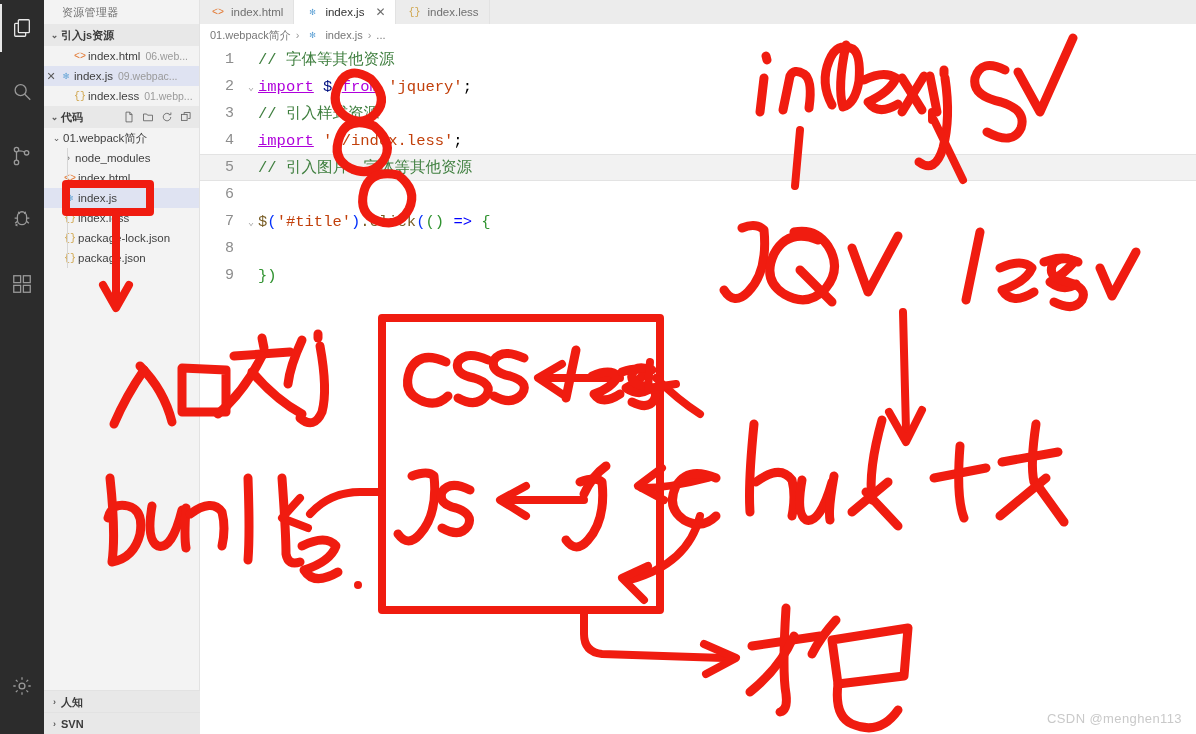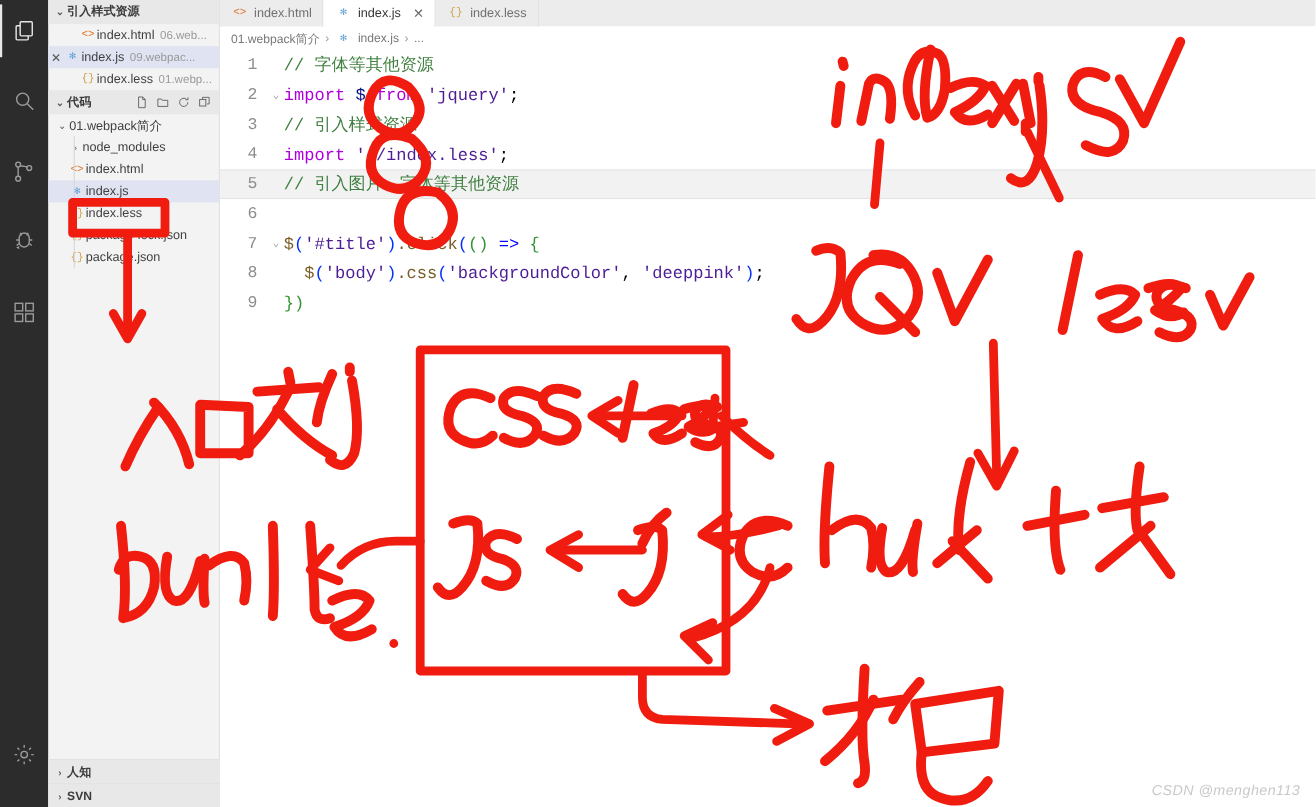--- a/index.html
+++ b/index.html
@@ -88,35 +88,35 @@
   .bc-sep { color:#999999; font-size:11px; }
 
   .code { position:absolute; left:0; top:46px; right:0; bottom:0; background:#ffffff;
           font-family:"Liberation Mono", monospace; font-size:15.5px; }
   .cline { height:27px; display:flex; align-items:center; position:relative; }
   .cline.hl { background:#f2f2f2; box-shadow:inset 0 1px 0 #e3e3e3, inset 0 -1px 0 #e3e3e3; }
   .lno { width:44px; text-align:right; padding-right:10px; color:#8d8d8d; font-size:15px; }
   .fold { width:14px; text-align:center; color:#a0a0a0; font-size:10px; }
   .ctext { white-space:pre; }
   .c-com  { color:#3f7f3f; }
-  .c-kw   { color:#af00db; }
-  .c-str  { color:#4c1d95; }
+  .c-kw   { color:#af00db;text-decoration:underline; }
+  .c-str  { color:#c2410c; }
   .c-var  { color:#001080; }
   .c-fn   { color:#795e26; }
   .c-op   { color:#000000; }
   .c-par1 { color:#0431fa; }
   .c-par2 { color:#319331; }
   .c-arrow{ color:#0000ff; }
 
   
   .ink { position:absolute; left:0; top:0; width:1196px; height:734px; pointer-events:none; }
 
   .watermark {
     position:absolute; right:14px; bottom:8px;
-    font-size:13px; color:#c9c9c9; letter-spacing:.4px;font-style:italic;
+    font-size:13px; color:#c9c9c9; letter-spacing:.4px;
   }
 </style>
 </head>
 <body>
 
 <div id="app">
 
   <div class="activitybar">
     <div class="act-item active" style="margin-top:4px;">
       <svg width="22" height="22" viewBox="0 0 24 24" fill="none" stroke="#e8e8e8" stroke-width="1.4">
@@ -155,24 +155,25 @@
     </div>
     <div class="act-item" style="position:absolute; bottom:24px;">
       <svg width="22" height="22" viewBox="0 0 24 24" fill="none" stroke="#9a9a9a" stroke-width="1.4">
         <circle cx="12" cy="12" r="3.2"></circle>
         <path d="M12 2.5v2.6M12 18.9v2.6M21.5 12h-2.6M5.1 12H2.5M18.7 5.3l-1.9 1.9M7.2 16.8l-1.9 1.9M18.7 18.7l-1.9-1.9M7.2 7.2L5.3 5.3"></path>
       </svg>
     </div>
   </div>
 
   <div class="sidebar">
+    <div class="sb-title">资源管理器</div>
 
     <div class="sb-section-head">
       <span class="chev">⌄</span>
-      <span class="lbl">引入样式资源</span>
+      <span class="lbl">引入js资源</span>
     </div>
 
     <div class="oe-row">
       <span class="oe-spacer"></span>
       <span class="fico html">&lt;&gt;</span>
       <span class="oe-name">index.html</span>
       <span class="oe-path">06.web...</span>
     </div>
 
     <div class="oe-row sel" style="padding-left:0;">
@@ -333,21 +334,20 @@
 
       <div class="cline">
         <span class="lno">7</span>
         <span class="fold">⌄</span>
         <span class="ctext"><span class="c-fn">$</span><span class="c-par1">(</span><span class="c-str">'#title'</span><span class="c-par1">)</span><span class="c-fn">.click</span><span class="c-par1">(</span><span class="c-par2">()</span><span class="c-arrow"> =&gt; </span><span class="c-par2">{</span></span>
       </div>
 
       <div class="cline">
         <span class="lno">8</span>
         <span class="fold"></span>
-        <span class="ctext"><span class="c-fn">  $</span><span class="c-par1">(</span><span class="c-str">'body'</span><span class="c-par1">)</span><span class="c-fn">.css</span><span class="c-par1">(</span><span class="c-str">'backgroundColor'</span><span class="c-op">, </span><span class="c-str">'deeppink'</span><span class="c-par1">)</span><span class="c-op">;</span></span>
       </div>
 
       <div class="cline">
         <span class="lno">9</span>
         <span class="fold"></span>
         <span class="ctext c-par2">})</span>
       </div>
     </div>
   </div>
 

